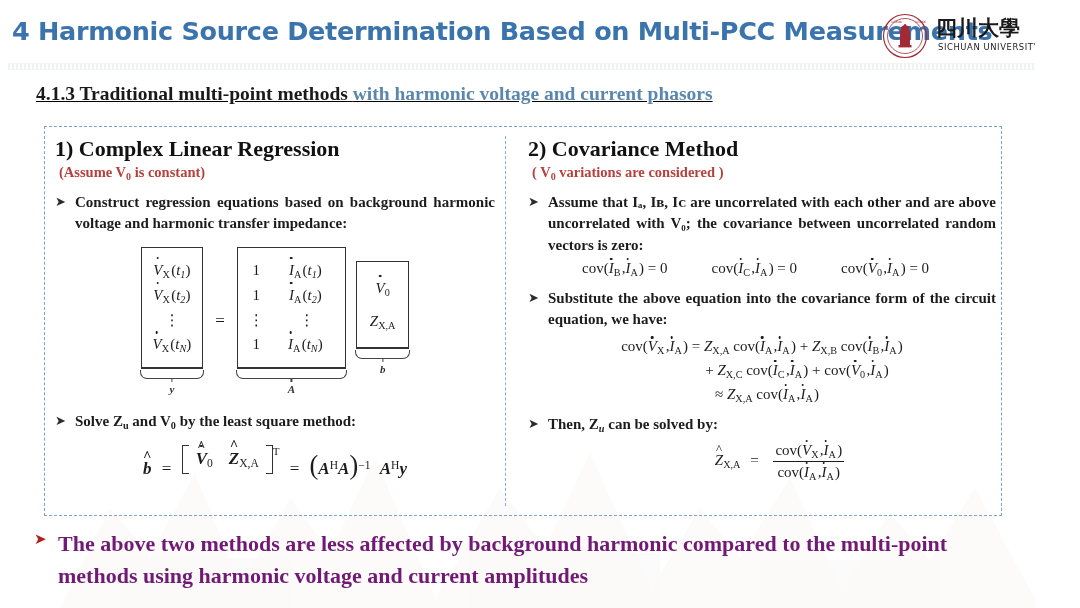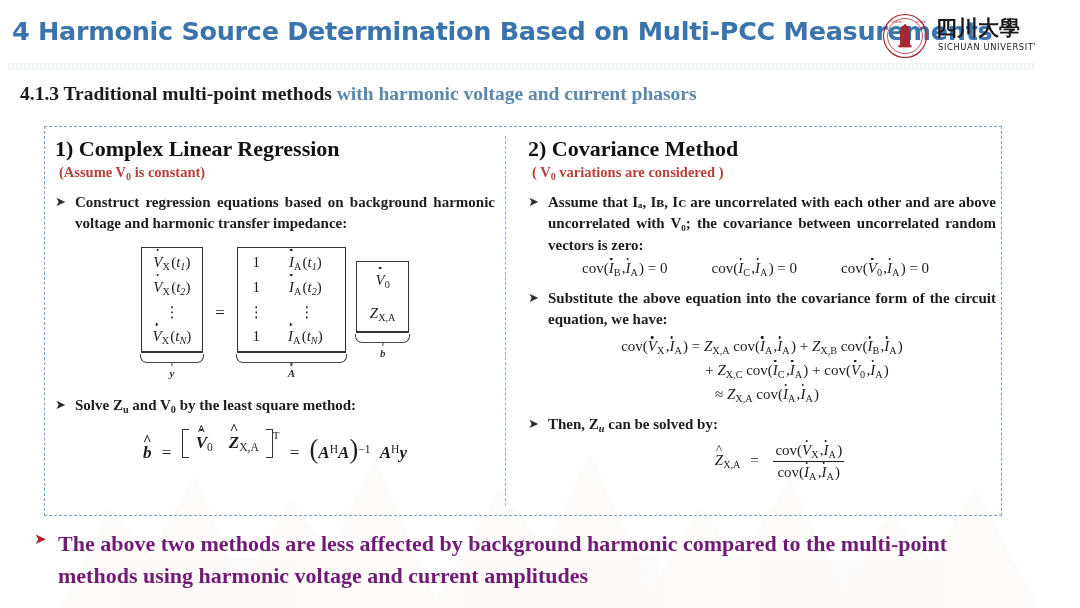--- a/index.html
+++ b/index.html
@@ -70,26 +70,27 @@
     display: flex;
     align-items: center;
     gap: 8px;
   }
   .logo-seal { flex: 0 0 auto; }
   .logo-text { flex: 0 0 auto; }
 
   
   .sub-heading {
     position: absolute;
-    left: 20px;
+    left: 36px;
     top: 83px;
     font-family: "Liberation Serif", serif;
     font-size: 19.5px;
     font-weight: bold;
     white-space: nowrap;
+    text-decoration: underline;
   }
   .sub-heading .dark  { color: #1a1a1a; }
   .sub-heading .blue  { color: #5a87ae; }
 
   
   .content-box {
     position: absolute;
     left: 44px;
     top: 126px;
     width: 958px;
@@ -217,21 +218,21 @@
     align-items: center;
     justify-content: center;
     gap: 10px;
     font-size: 15px;
     color: #1c1c1c;
   }
   .brk {
     display: inline-flex;
     flex-direction: column;
     justify-content: center;
-    padding: 3px 7px;
+    padding: 11px 7px;
     border-left: 1.4px solid #333;
     border-right: 1.4px solid #333;
     position: relative;
   }
   .brk::before, .brk::after {
     content: "";
     position: absolute;
     left: 0; right: 0;
     height: 1.4px;
     background: #333;

